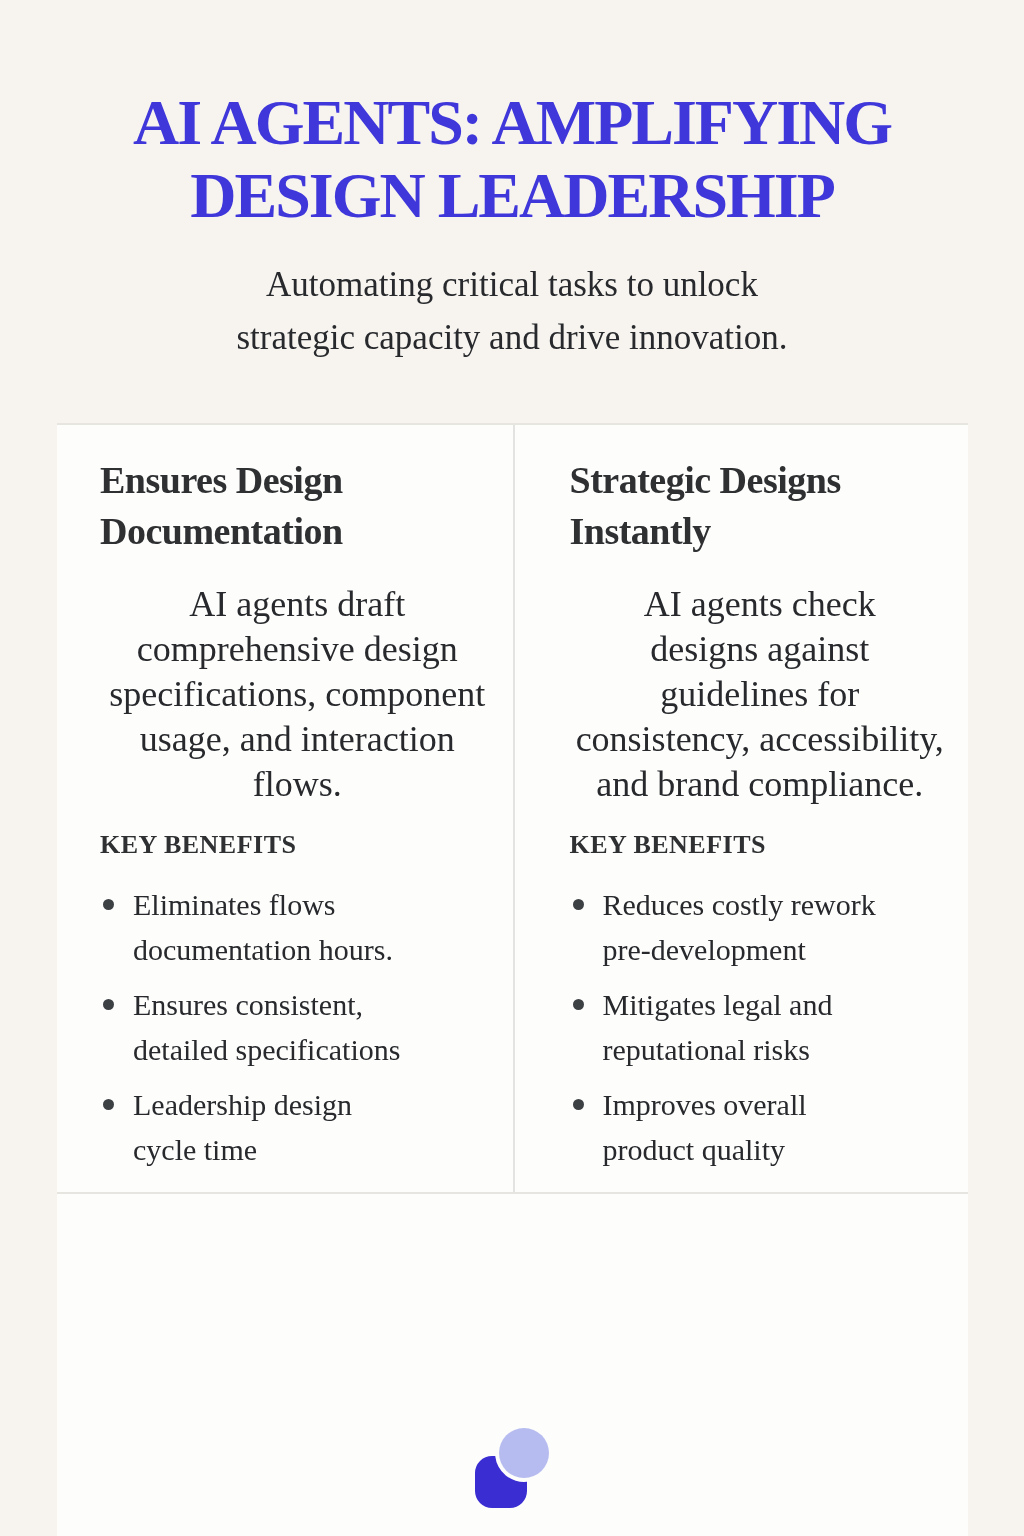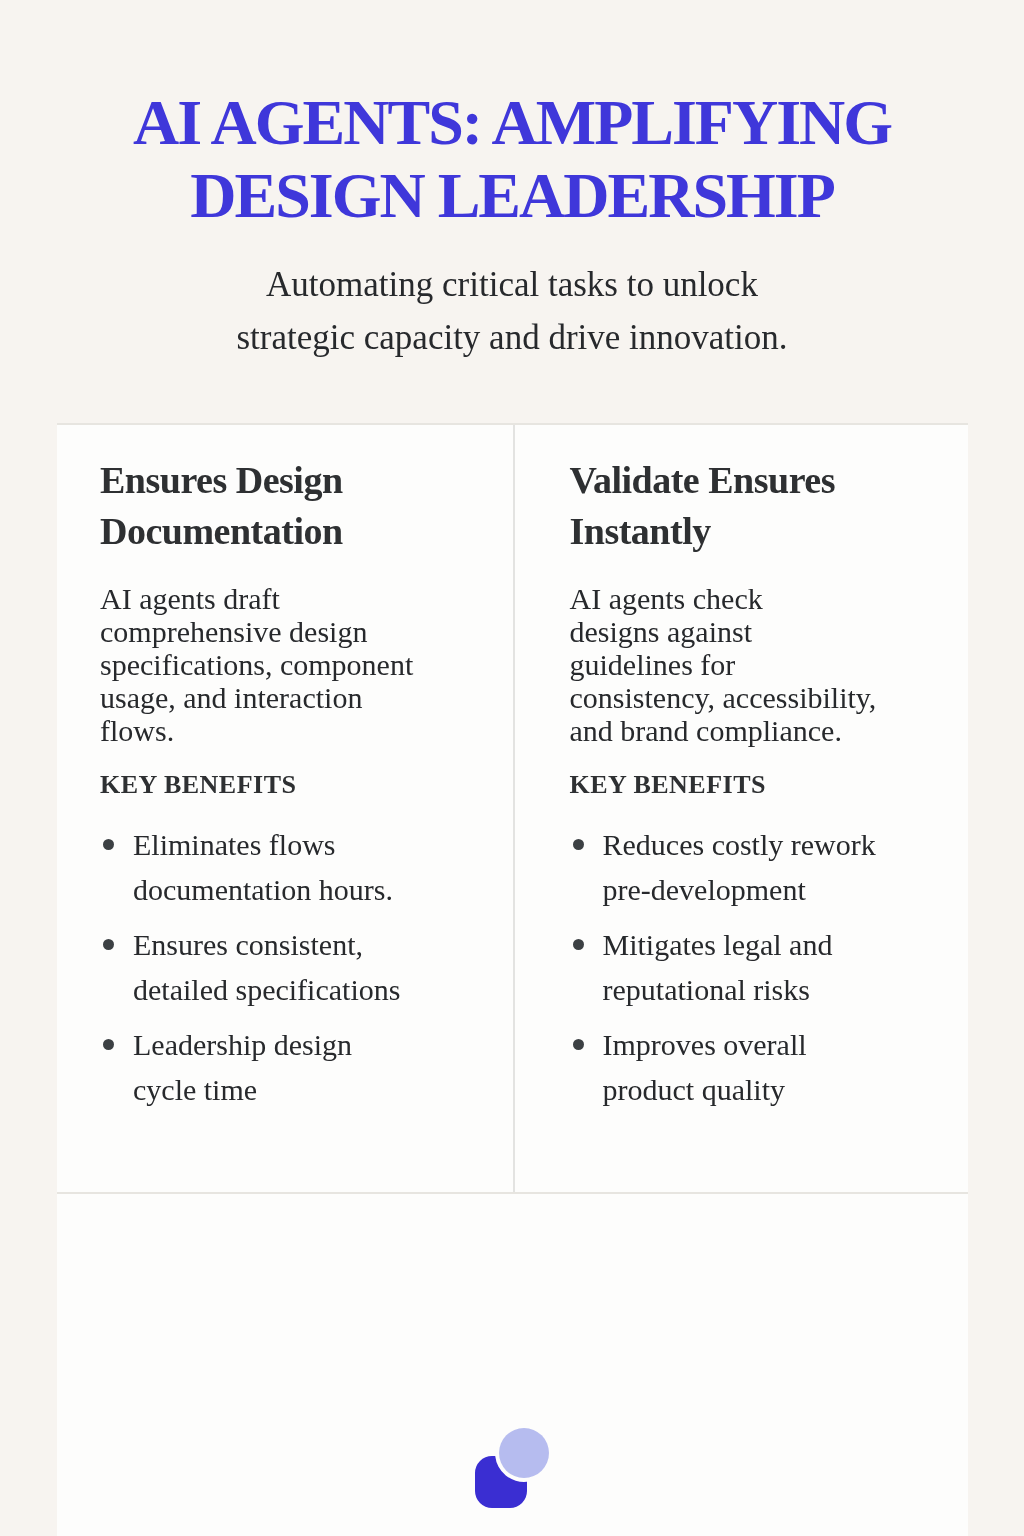--- a/index.html
+++ b/index.html
@@ -27,22 +27,22 @@
     display:flex; height:769px; box-sizing:border-box;
     border-bottom:2px solid var(--rule,#e7e5e0);
   }
   .column { width:50%; box-sizing:border-box; padding:30px 18px 0 43px; }
   .column.right { border-left:2px solid var(--divider,#e3e3e1); padding-left:55px; }
   .col-heading {
     margin:0; font-size:38px; line-height:51px; font-weight:700;
     letter-spacing:-0.5px; color:var(--heading_text,#2e3032); white-space:pre-line;
   }
   .col-body {
-    margin:25px 0 0; font-size:30px; line-height:33px;
-    color:var(--body_text,#27292c); white-space:pre-line;
+    margin:25px 0 0; font-size:36px; line-height:45px;
+    color:var(--body_text,#27292c); white-space:pre-line;text-align:center;
   }
   .benefits-label {
     margin:23px 0 0; font-size:26px; font-weight:700; letter-spacing:0.5px;
     color:var(--heading_text,#2e3032);
   }
   .benefit-list { margin:22px 0 0; padding:0; list-style:none; }
   .benefit-list li {
     position:relative; margin:0 0 10px; padding-left:33px;
     font-size:30px; line-height:45px; color:var(--body_text,#27292c);
     white-space:pre-line;
@@ -90,21 +90,21 @@
           <li>Eliminates flows
 documentation hours.</li>
           <li>Ensures consistent,
 detailed specifications</li>
           <li>Leadership design
 cycle time</li>
         </ul>
       </div>
 
       <div class="column right">
-        <h2 class="col-heading">Validate Ensures
+        <h2 class="col-heading">Strategic Designs
 Instantly</h2>
         <p class="col-body">AI agents check
 designs against
 guidelines for
 consistency, accessibility,
 and brand compliance.</p>
         <div class="benefits-label">KEY BENEFITS</div>
         <ul class="benefit-list">
           <li>Reduces costly rework
 pre-development</li>

